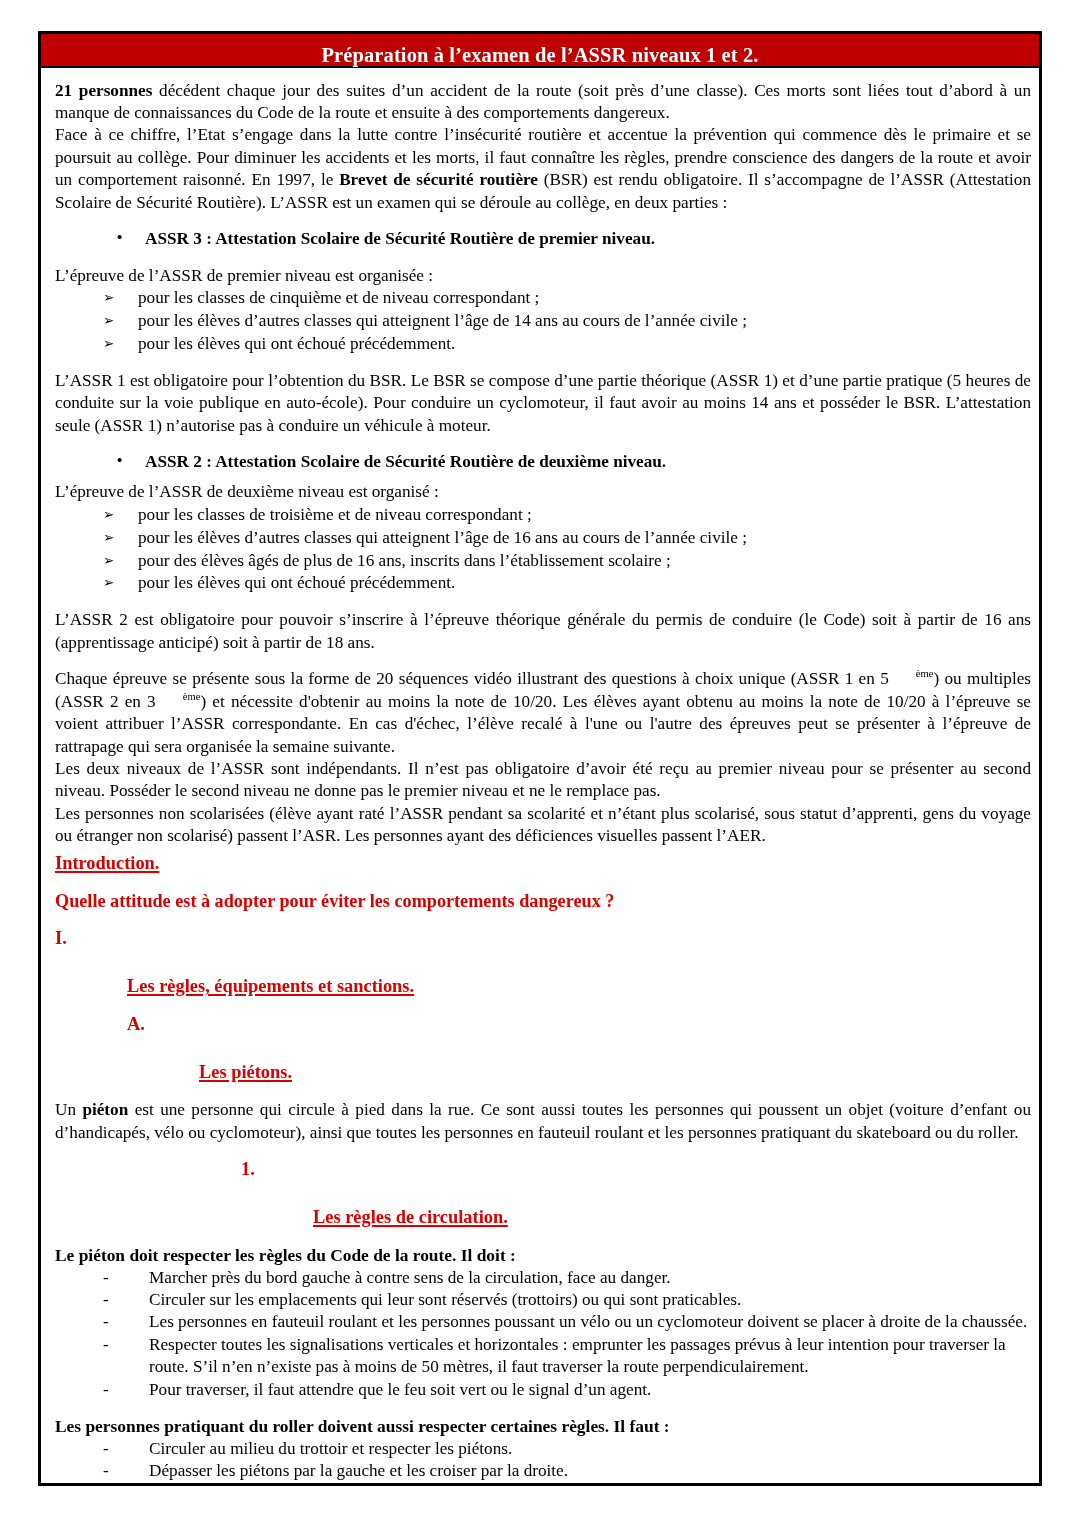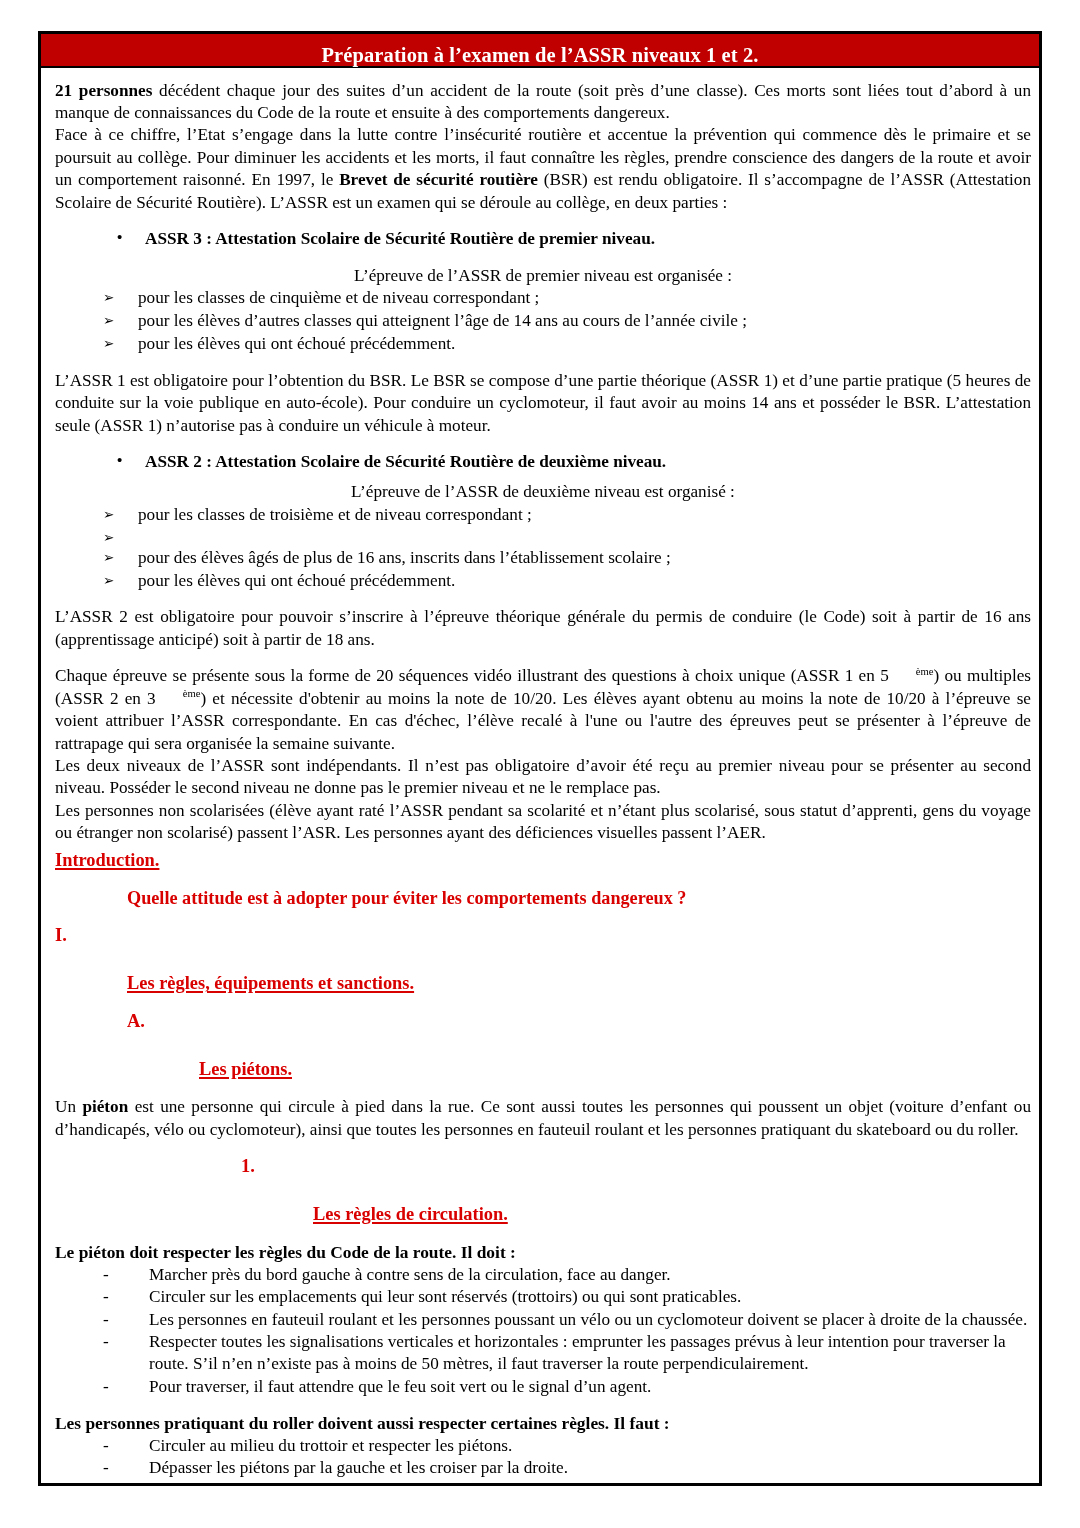--- a/index.html
+++ b/index.html
@@ -39,21 +39,21 @@
     padding: 12px 8px 0 14px;
   }
   p {
     margin: 0;
     font-size: 17.2px;
     line-height: 1.305;
     text-align: justify;
     text-justify: inter-word;
   }
   p.just { text-align: justify; }
-  p.left { text-align: center; }
+  p.left { text-align: left; }
   .gap { height: 14px; }
   .gap-sm { height: 8px; }
   .gap-xs { height: 4px; }
   b, .b { font-weight: bold; }
   sup { font-size: 0.62em; vertical-align: super; line-height: 0; margin-left: 27px; }
 
   
   .bullet-row {
     display: flex;
     font-size: 17.2px;
@@ -97,21 +97,21 @@
 
   
   .h-red {
     color: #D90000;
     font-weight: bold;
     font-size: 18.4px;
     line-height: 1.3;
   }
   .u { text-decoration: underline; text-decoration-thickness: 2px; text-underline-offset: 2px; margin-top: 48px; }
   .h-intro { margin-top: 0; }
-  .h-q { margin-left: 72px; font-size: 18.2px; }
+  .h-q { font-size: 18.2px; }
   .h-I { display: flex; }
   .h-I .num { width: 72px; flex: 0 0 72px; }
   .h-A { display: flex; margin-left: 72px; }
   .h-A .num { width: 72px; flex: 0 0 72px; }
   .h-1 { display: flex; margin-left: 186px; }
   .h-1 .num { width: 72px; flex: 0 0 72px; }
   .lead { font-weight: bold; font-size: 17.4px; line-height: 1.305; }
 </style>
 </head>
 <body>
@@ -164,20 +164,21 @@
     <div class="gap-sm"></div>
 
     <p class="left">L’épreuve de l’ASSR de deuxième niveau est organisé :</p>
 
     <div class="arrow-row">
       <span class="mk">➢</span>
       <span>pour les classes de troisième et de niveau correspondant ;</span>
     </div>
     <div class="arrow-row">
       <span class="mk">➢</span>
+      <span>pour les élèves d’autres classes qui atteignent l’âge de 16 ans au cours de l’année civile ;</span>
     </div>
     <div class="arrow-row">
       <span class="mk">➢</span>
       <span>pour des élèves âgés de plus de 16 ans, inscrits dans l’établissement scolaire ;</span>
     </div>
     <div class="arrow-row">
       <span class="mk">➢</span>
       <span>pour les élèves qui ont échoué précédemment.</span>
     </div>
 

